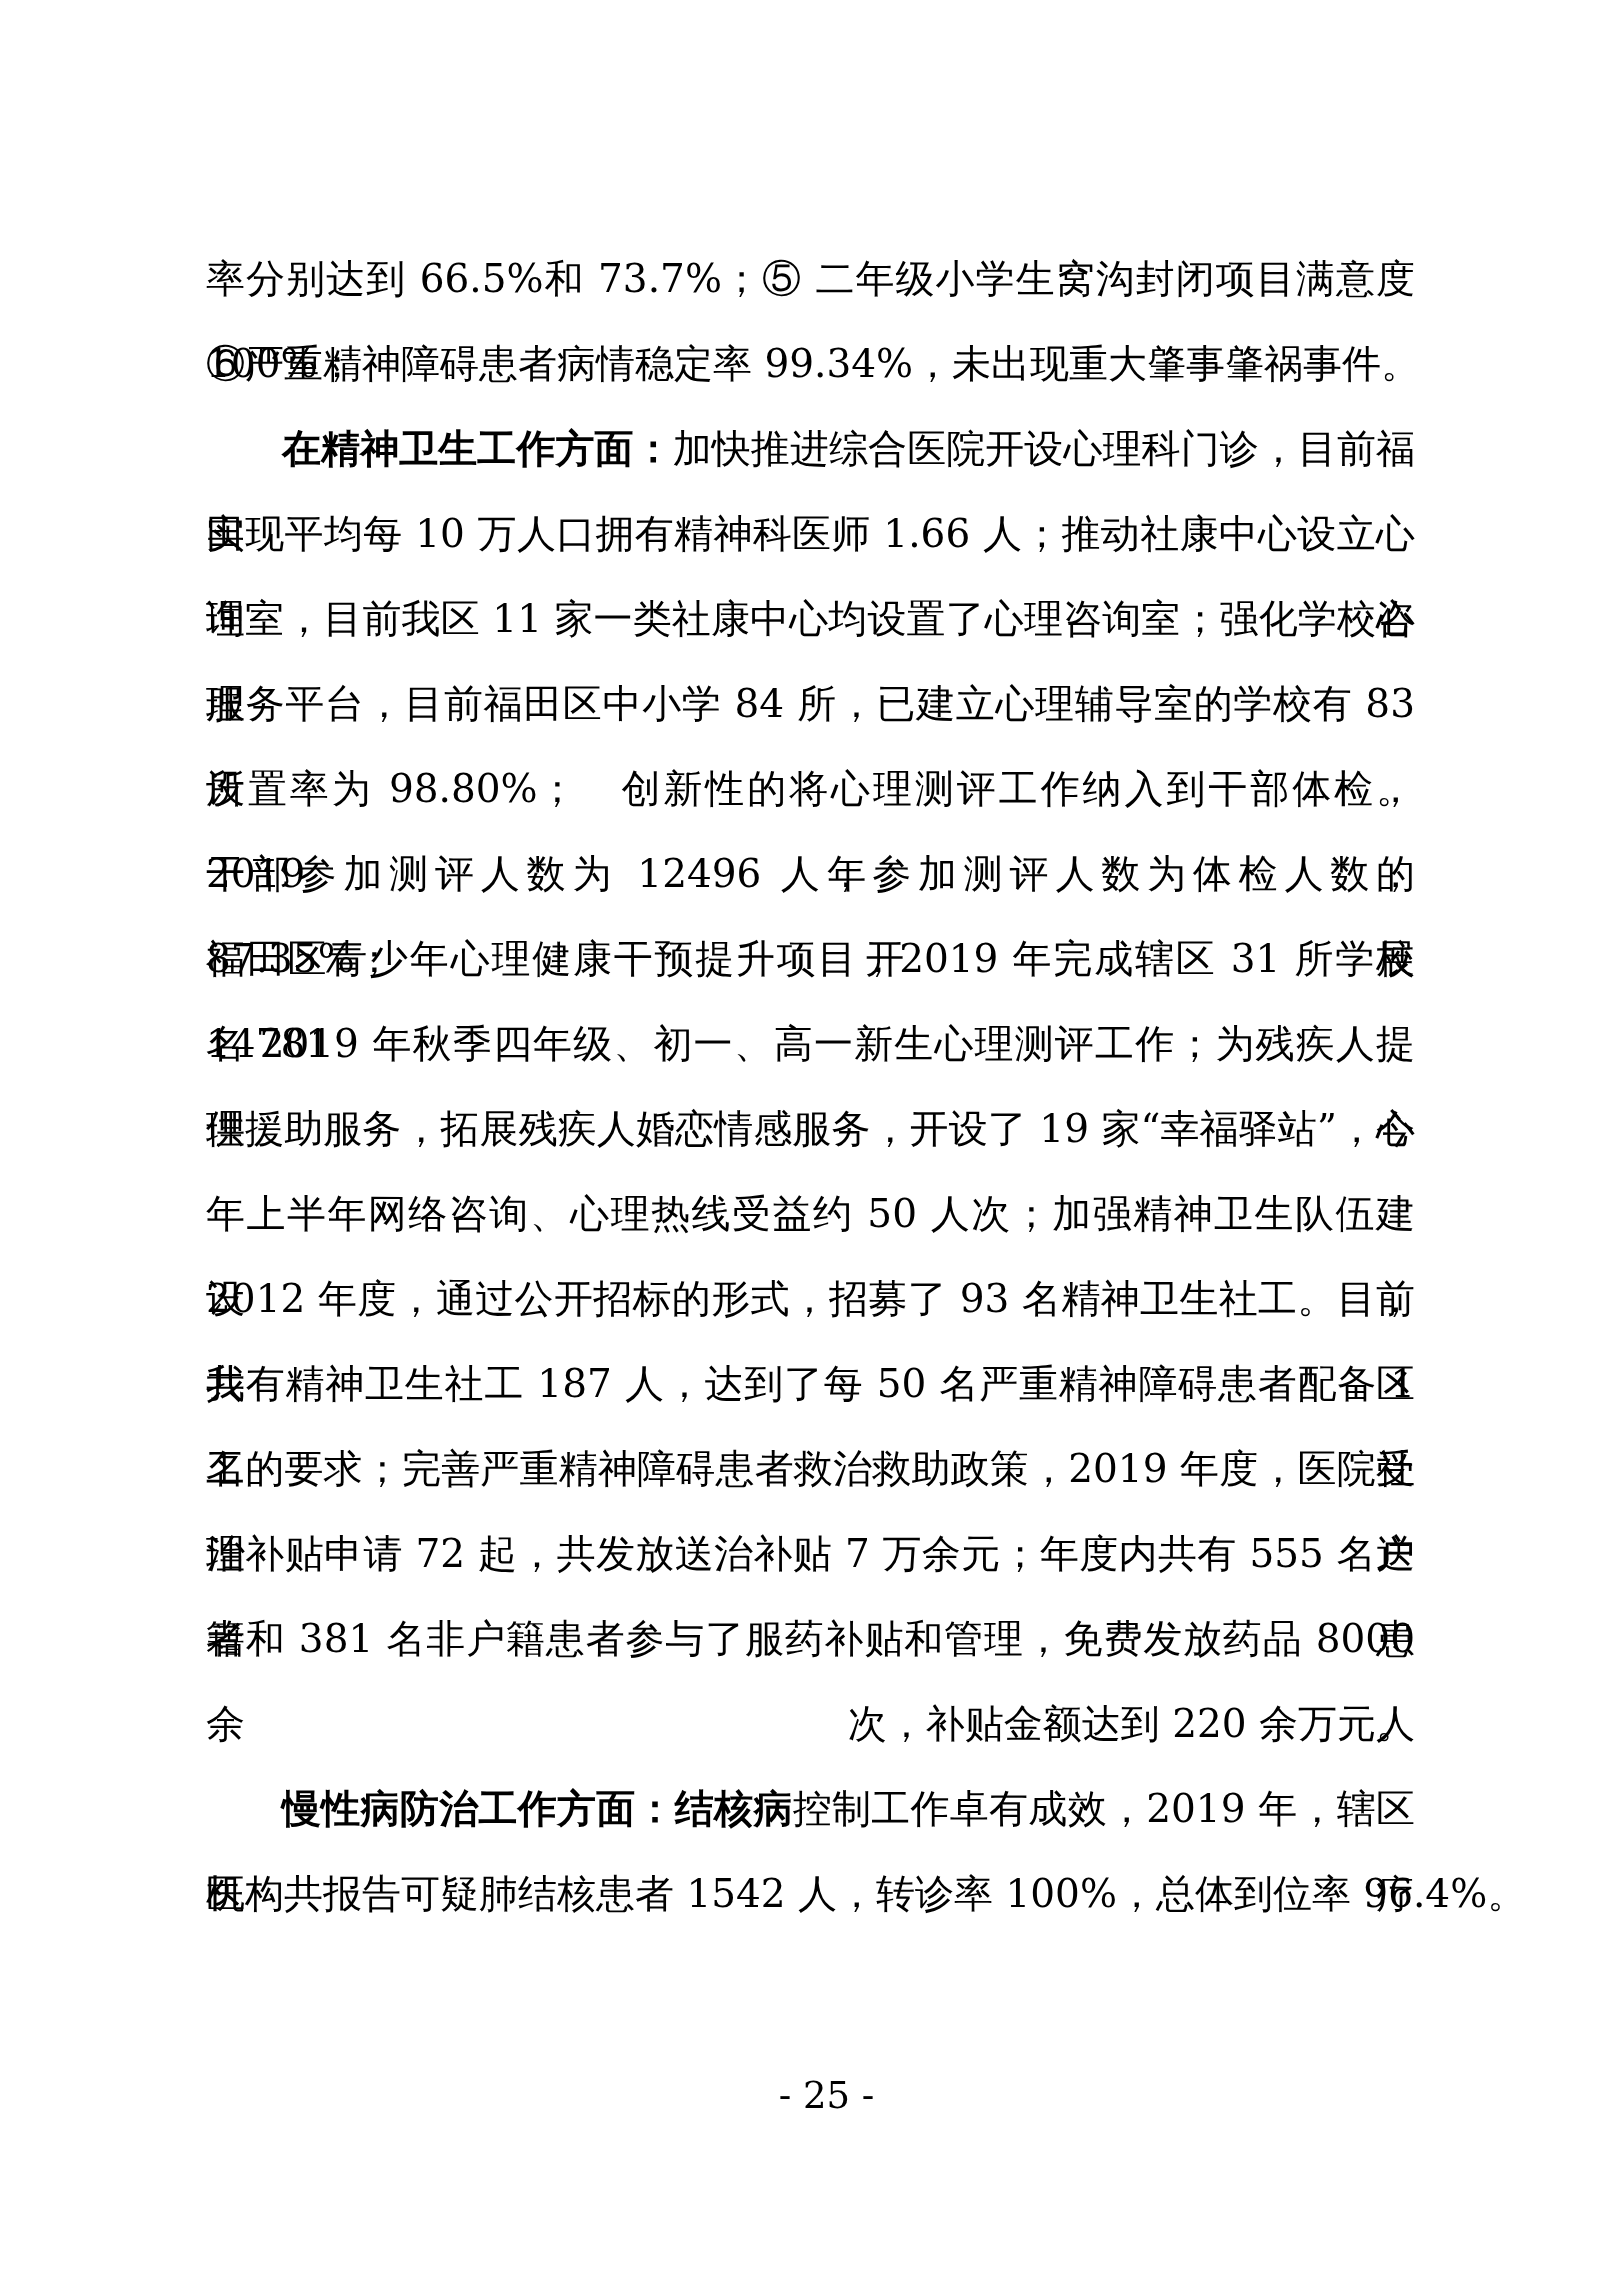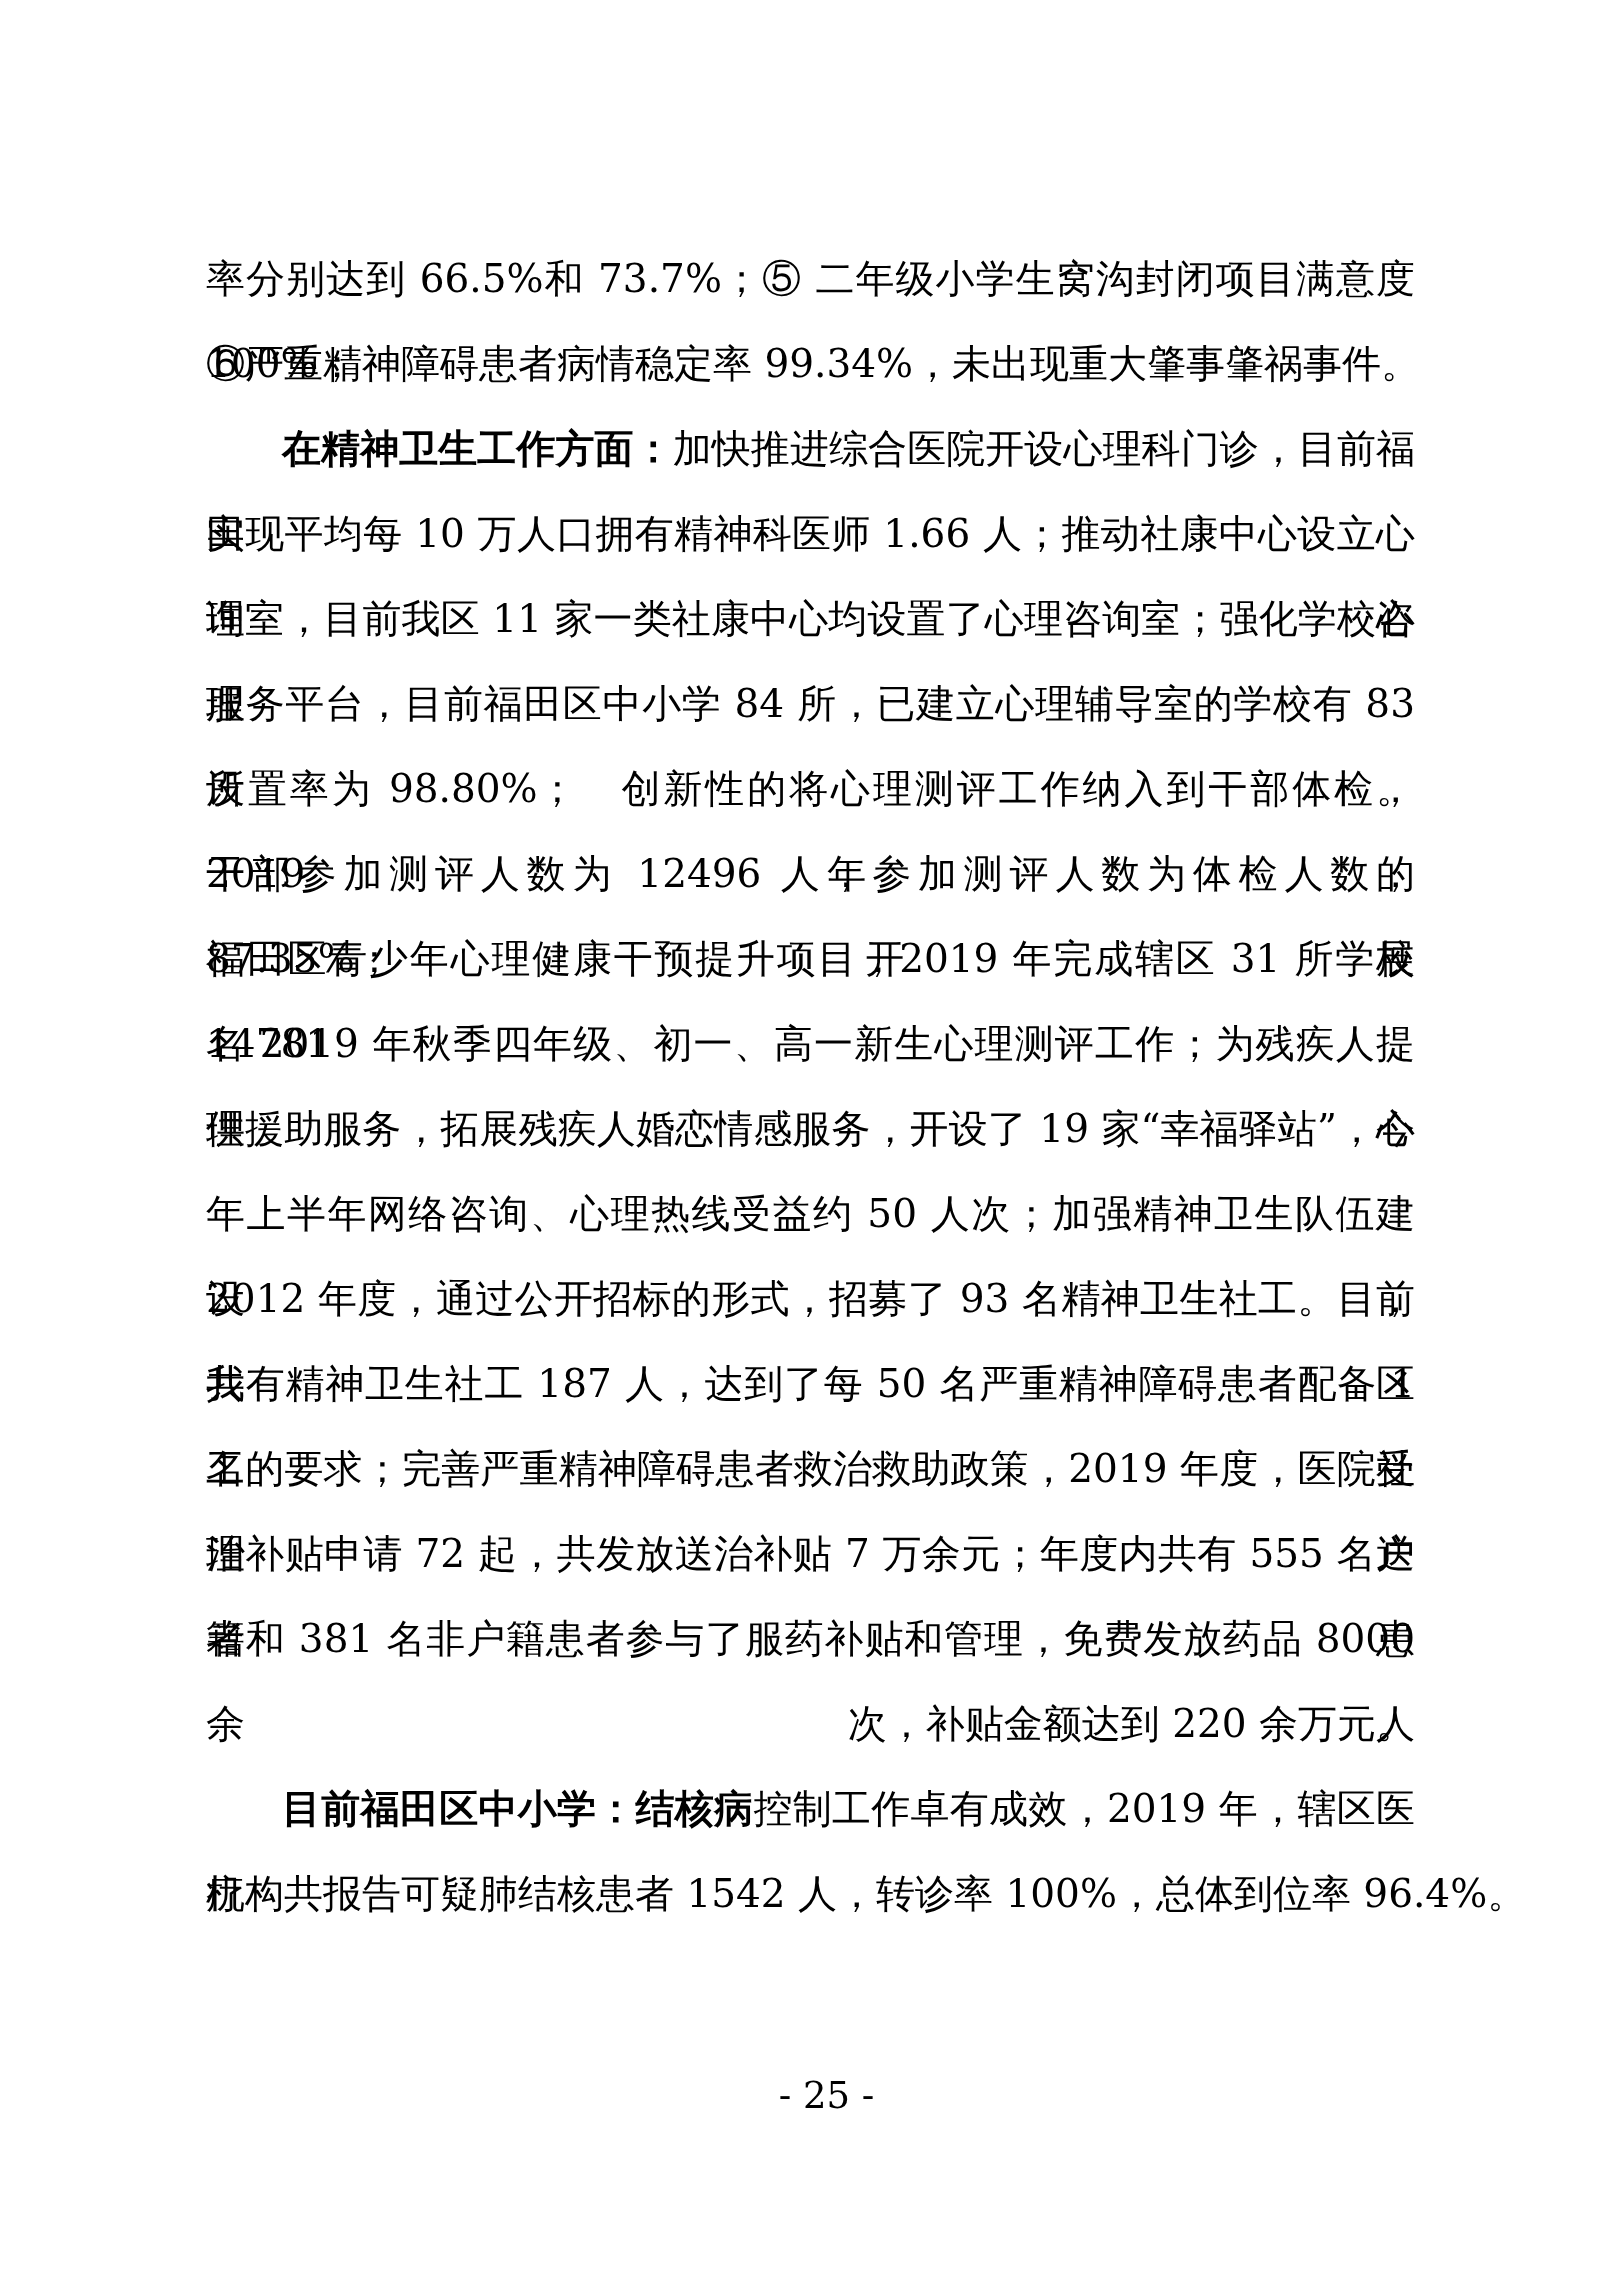--- a/index.html
+++ b/index.html
@@ -70,20 +70,20 @@
       <div class="line justify"><span>福田区青少年心理健康干预提升项目，2019 年完成辖区 31 所学校 14781</span></div>
       <div class="line justify"><span>名 2019 年秋季四年级、初一、高一新生心理测评工作；为残疾人提供心</span></div>
       <div class="line justify"><span>理援助服务，拓展残疾人婚恋情感服务，开设了 19 家“幸福驿站”，今</span></div>
       <div class="line justify"><span>年上半年网络咨询、心理热线受益约 50 人次；加强精神卫生队伍建设，</span></div>
       <div class="line justify"><span>2012 年度，通过公开招标的形式，招募了 93 名精神卫生社工。目前我区</span></div>
       <div class="line justify"><span>共有精神卫生社工 187 人，达到了每 50 名严重精神障碍患者配备 1 名社</span></div>
       <div class="line justify"><span>工的要求；完善严重精神障碍患者救治救助政策，2019 年度，医院受理送</span></div>
       <div class="line justify"><span>治补贴申请 72 起，共发放送治补贴 7 万余元；年度内共有 555 名户籍患</span></div>
       <div class="line justify"><span>者和 381 名非户籍患者参与了服药补贴和管理，免费发放药品 8000 余人</span></div>
       <div class="line"><span>次，补贴金额达到 220 余万元。</span></div>
-      <div class="line justify indent"><span class="seg-bold">目前福田区中小学：结核病</span><span>控制工作卓有成效，2019 年，辖区医疗</span></div>
+      <div class="line justify indent"><span class="seg-bold">慢性病防治工作方面：结核病</span><span>控制工作卓有成效，2019 年，辖区医疗</span></div>
       <div class="line"><span>机构共报告可疑肺结核患者 1542 人，转诊率 100%，总体到位率 96.4%。</span></div>
     </div>
   <div class="footer">
     <span>- 25 -</span>
   </div>
 </div>
 
 
 </body></html>

